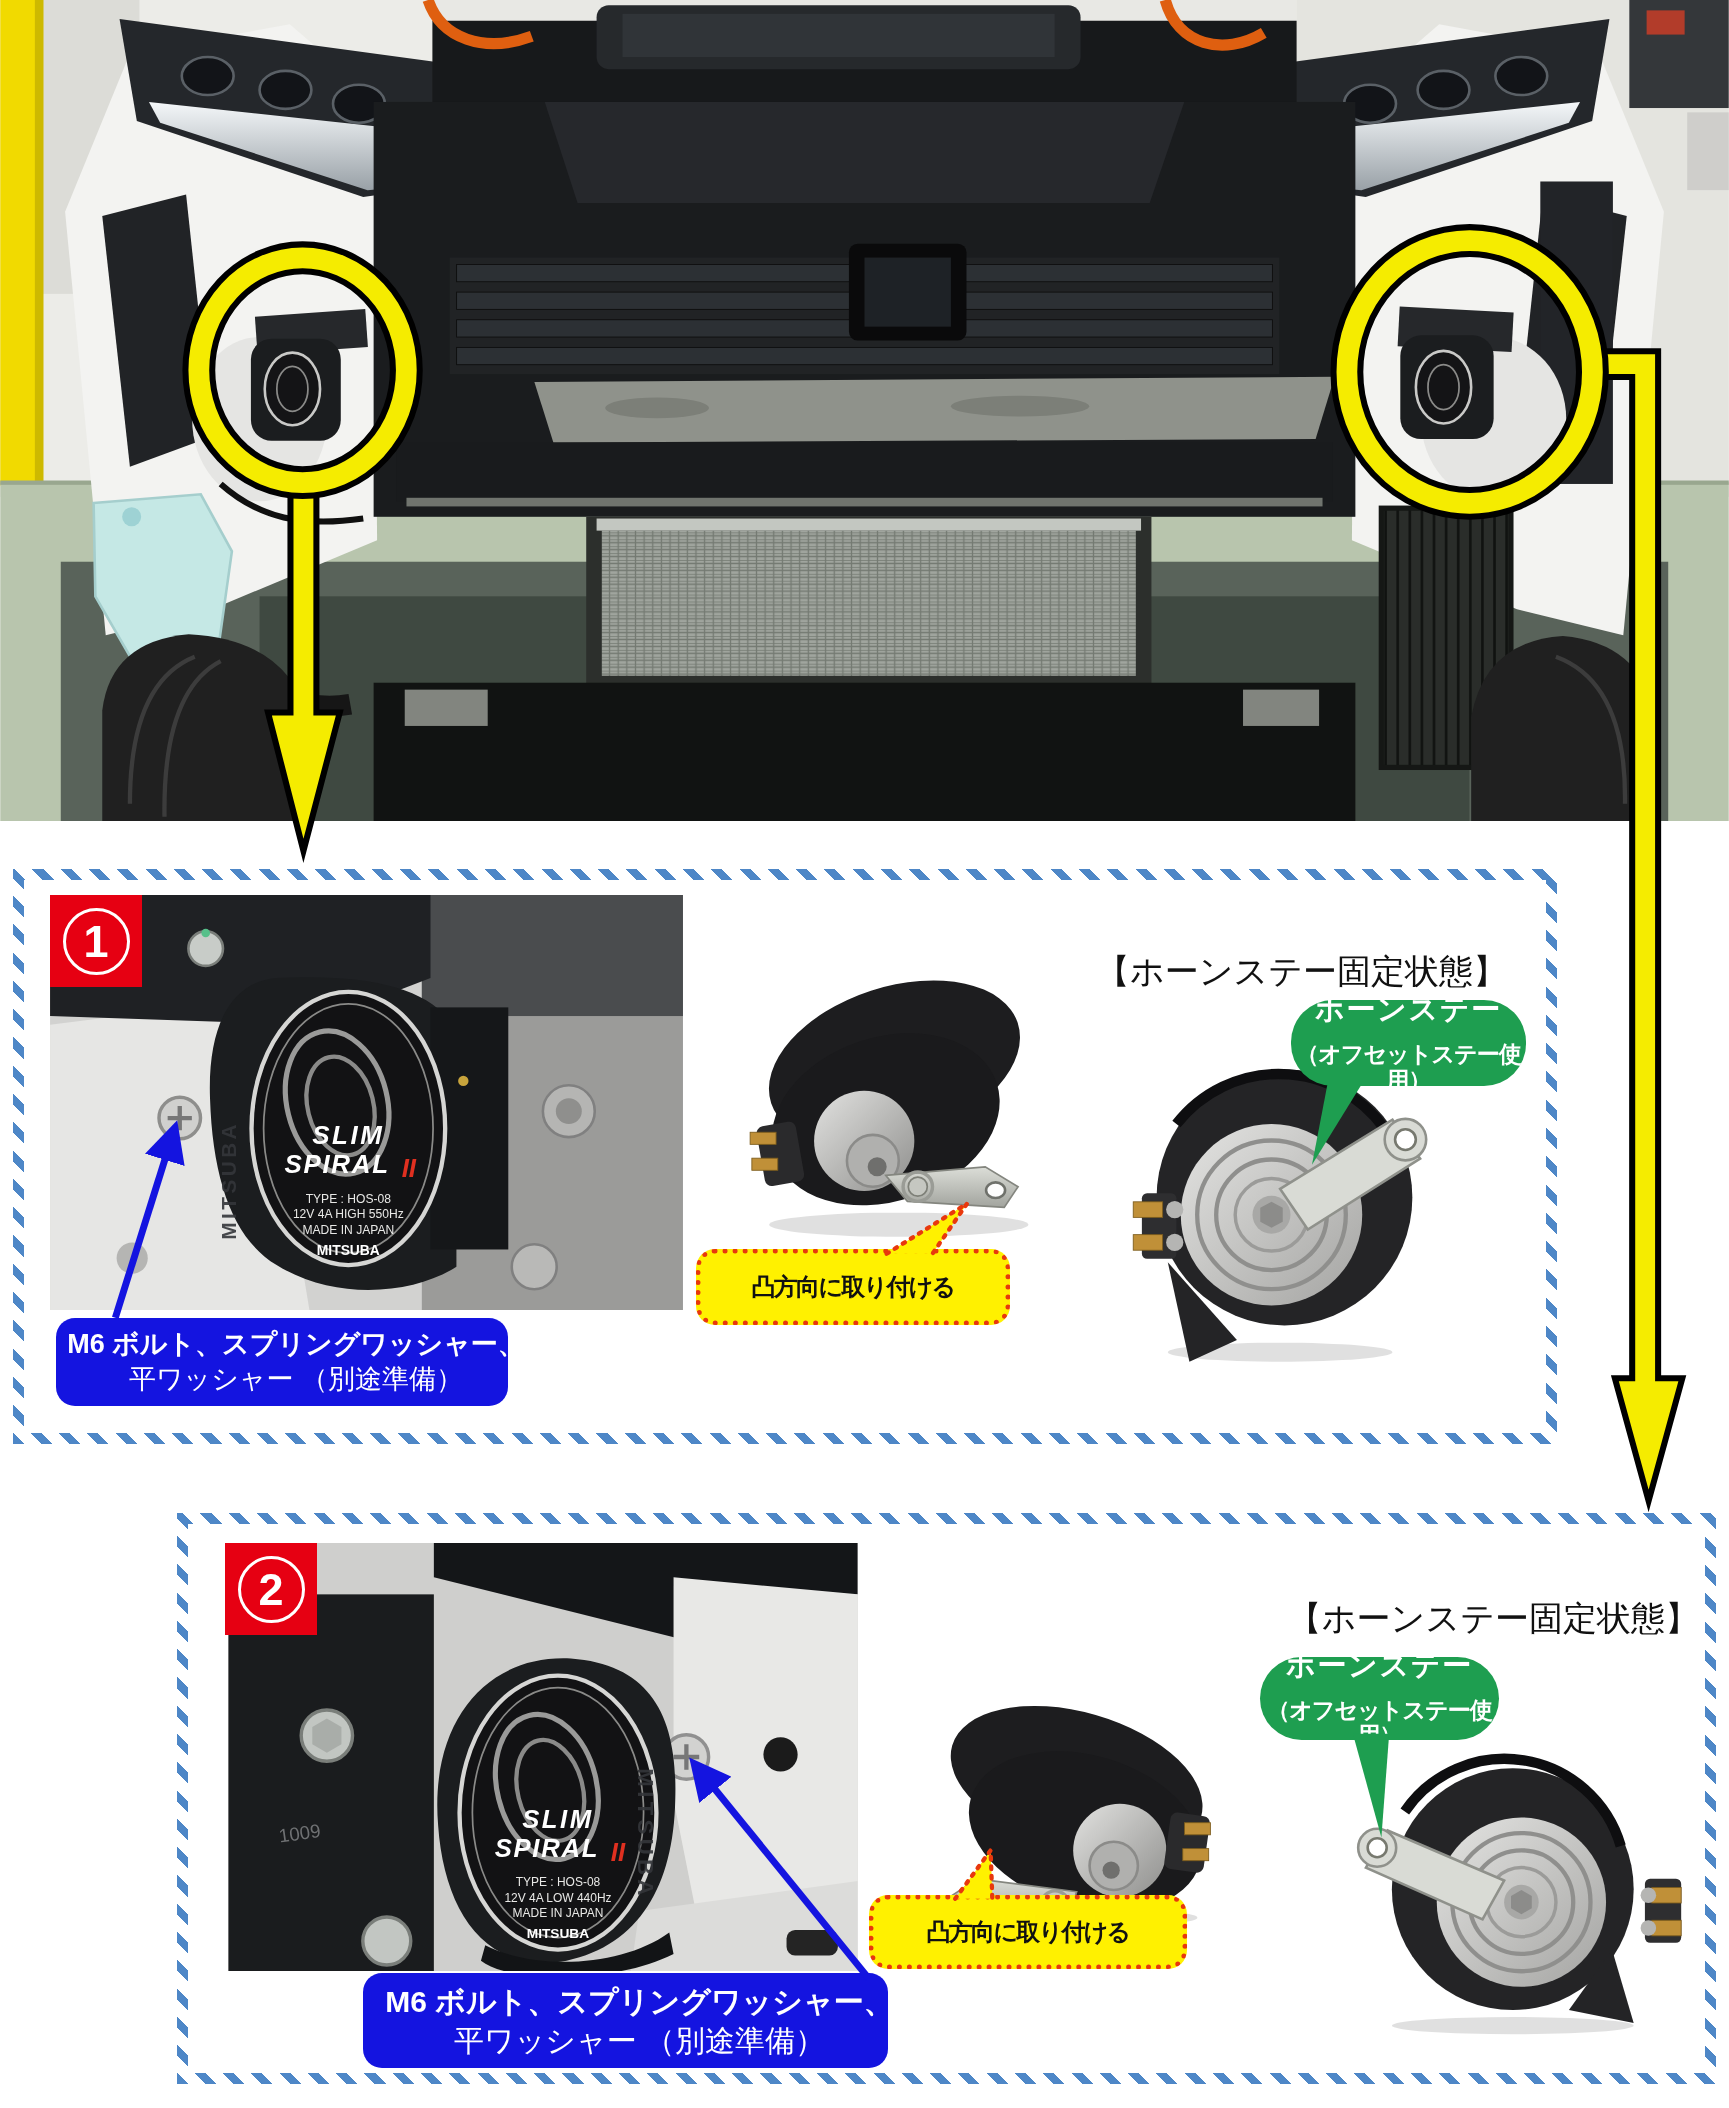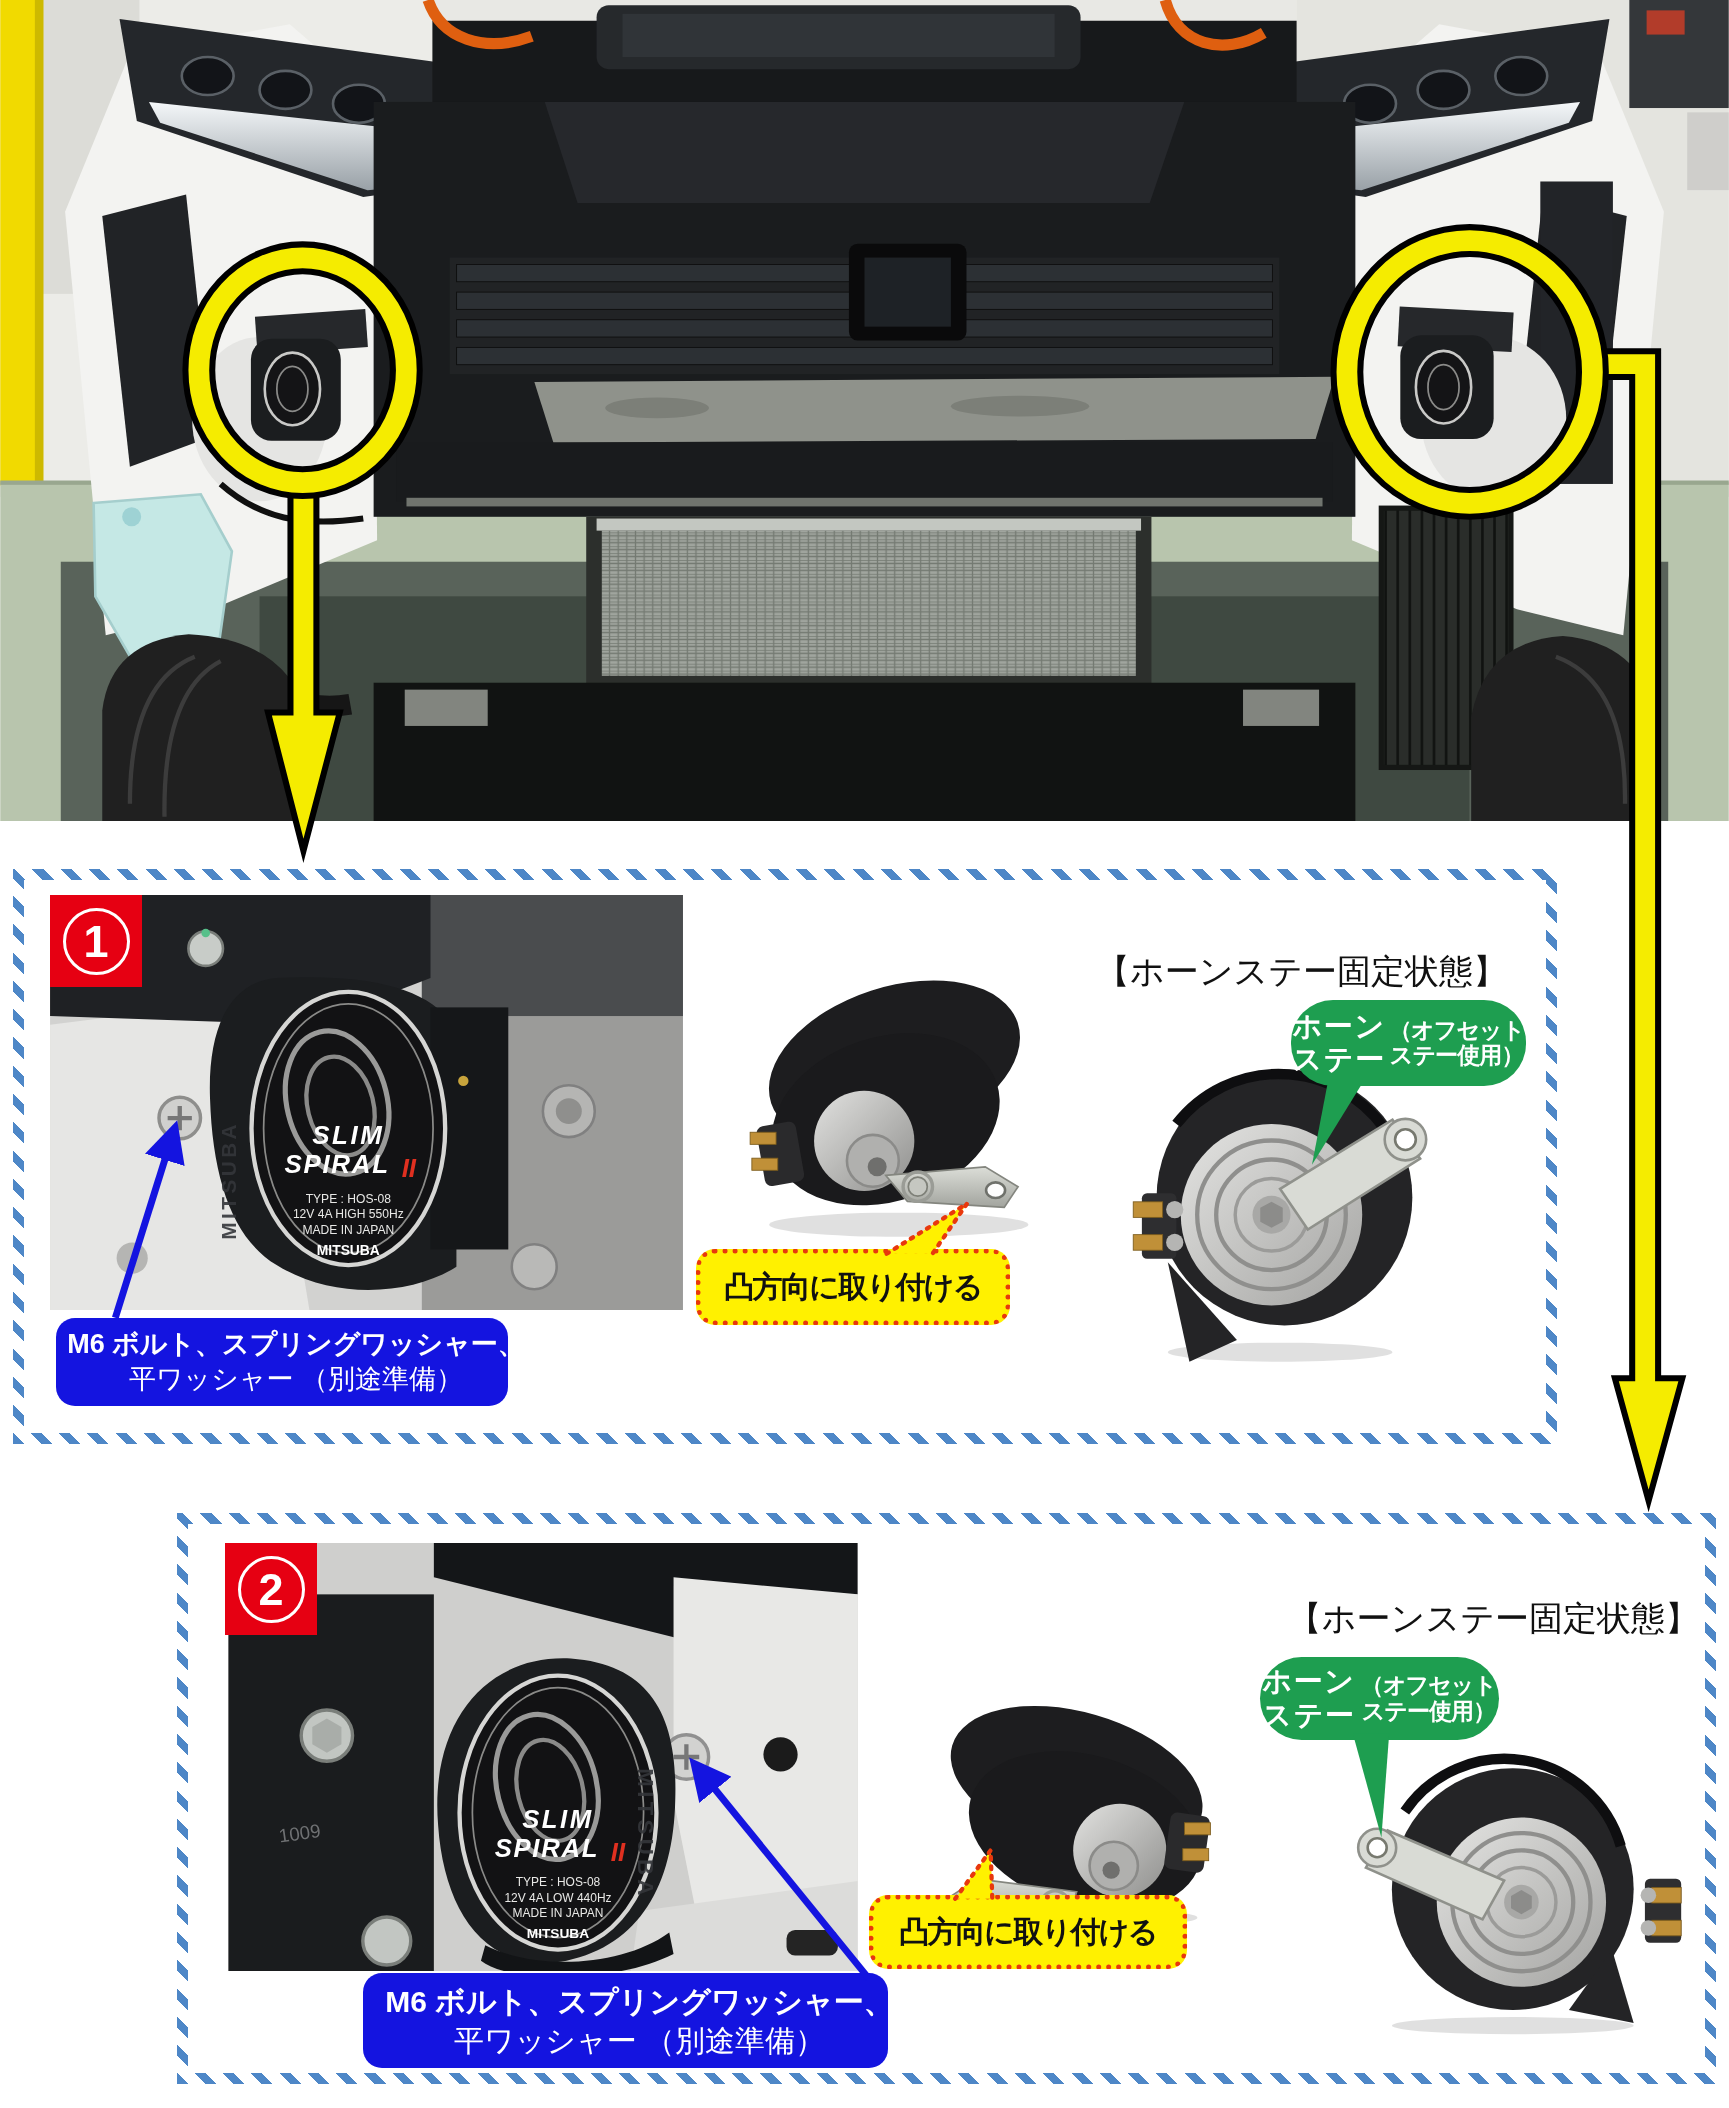--- a/index.html
+++ b/index.html
@@ -9,25 +9,25 @@
   .abs{position:absolute;}
   
   .panel{position:absolute;background:repeating-linear-gradient(45deg,#4e87c7 0 7.8px,#ffffff 7.8px 20px);}
   .panel-inner{position:absolute;inset:11.2px;background:#ffffff;}
   
   .badge{position:absolute;width:92px;height:92px;background:#e60012;display:flex;align-items:center;justify-content:center;z-index:4;}
   .badge .ring{width:61px;height:61px;border:3.5px solid #ffffff;border-radius:50%;display:flex;align-items:center;justify-content:center;
                color:#ffffff;font-size:45px;font-weight:bold;line-height:1;}
   .heading{position:absolute;font-size:34px;font-weight:normal;color:#111111;white-space:nowrap;z-index:3;}
   .gbubble{position:absolute;background:#1e9e50;border-radius:42px;color:#ffffff;text-align:center;z-index:3;
-           display:flex;flex-direction:row;align-items:center;justify-content:center;}
+           display:flex;flex-direction:column;align-items:center;justify-content:center;gap:16px;}
   .gbubble .g1{font-size:29px;font-weight:bold;letter-spacing:1.7px;line-height:1.15;}
   .gbubble .g2{font-size:23px;font-weight:bold;letter-spacing:-0.9px;line-height:1.1;}
   .ybubble{position:absolute;background:#fff100;border:5.2px dotted #e8380d;border-radius:19px;color:#111111;
-           font-size:30px;font-weight:bold;letter-spacing:-1.7px;display:flex;align-items:center;justify-content:center;
+           font-size:24px;font-weight:bold;letter-spacing:-1.7px;display:flex;align-items:center;justify-content:center;
            white-space:nowrap;z-index:3;}
   .bluelabel{position:absolute;background:#1414e0;border-radius:19px;color:#ffffff;text-align:center;z-index:3;
              display:flex;flex-direction:column;align-items:center;justify-content:center;padding-left:28px;}
   .bluelabel .b1{font-size:27px;font-weight:bold;white-space:nowrap;line-height:1.3;}
   .bluelabel .b2{font-size:27px;font-weight:normal;white-space:nowrap;line-height:1.3;}
   #panel2 .bluelabel .b1,#panel2 .bluelabel .b2{font-size:30px;}
   .photo{position:absolute;z-index:2;}
   .overlay{position:absolute;inset:0;z-index:5;pointer-events:none;}
   .page-overlay{position:absolute;left:0;top:0;z-index:6;pointer-events:none;}
 </style>

